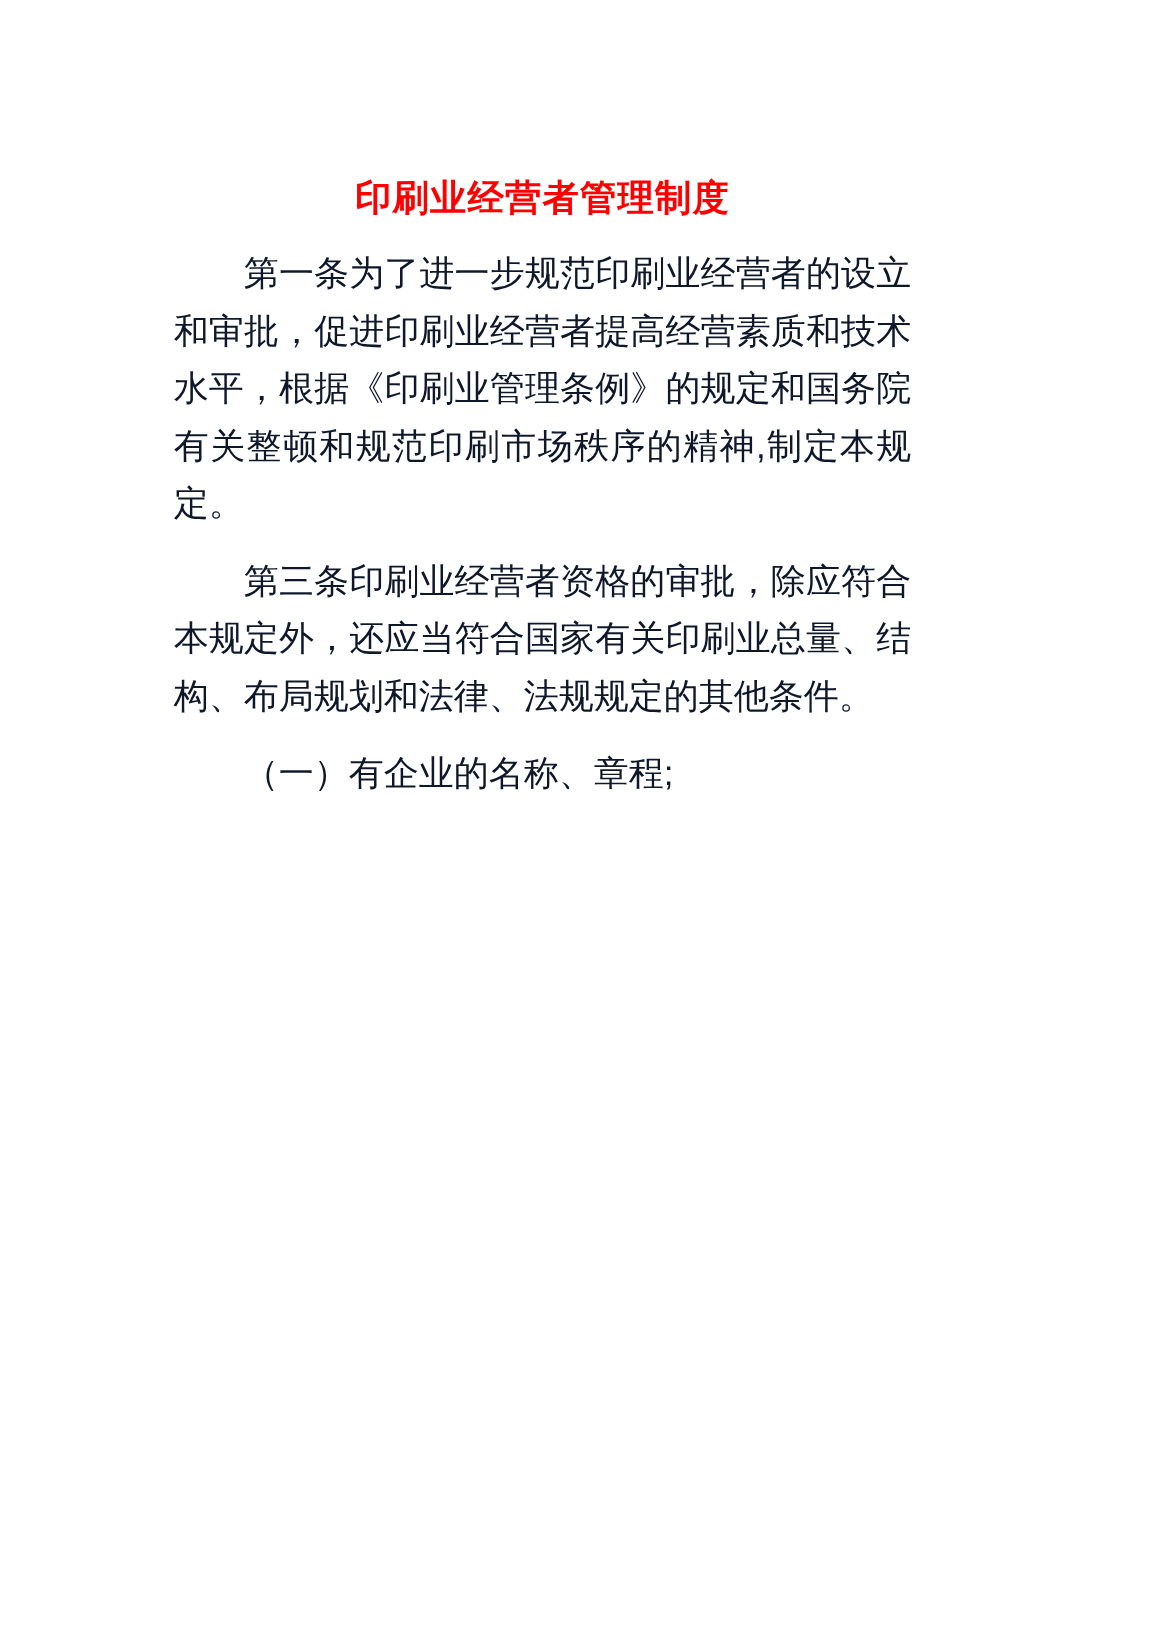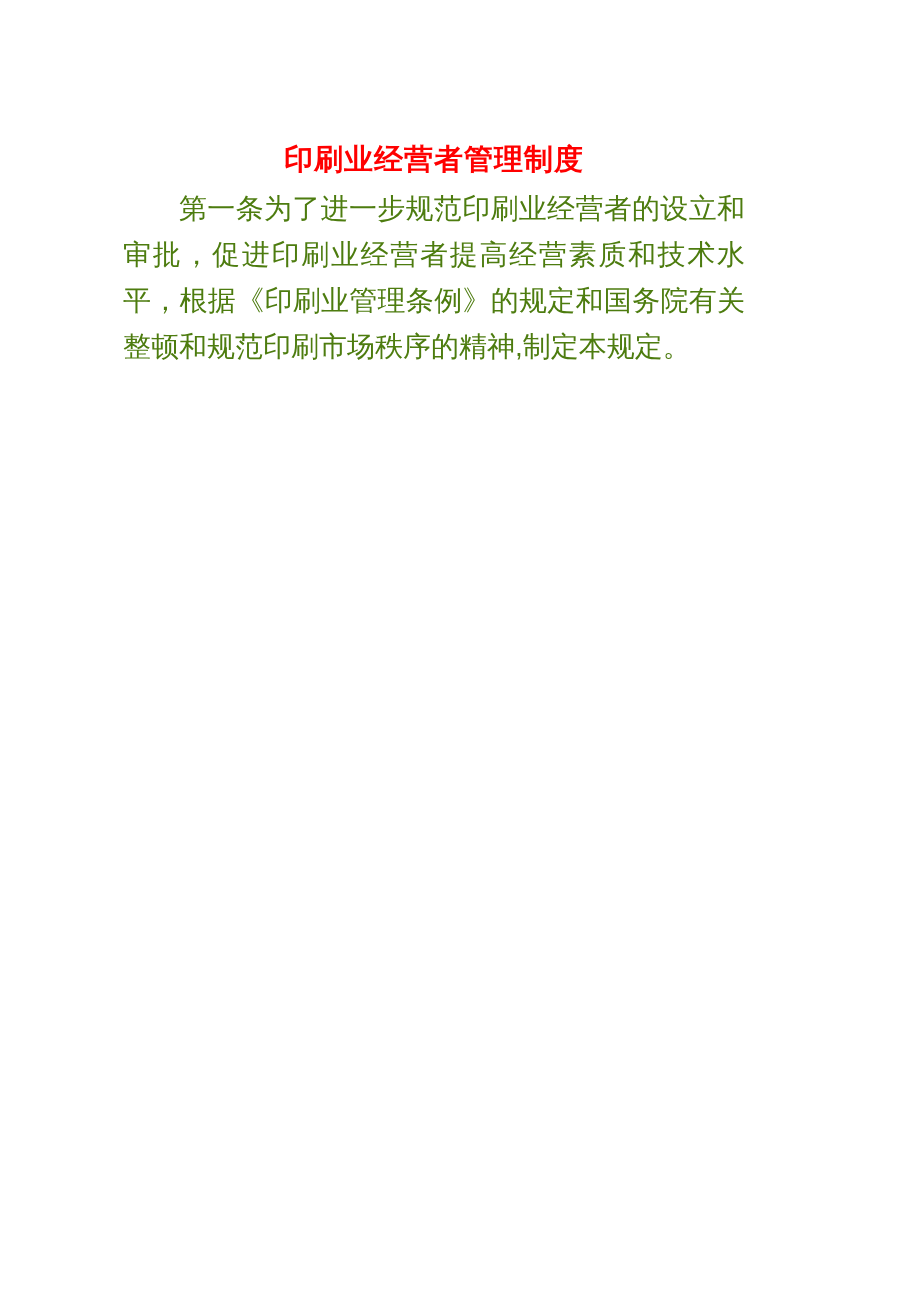--- a/index.html
+++ b/index.html
@@ -23,31 +23,33 @@
   .doc-title {
     margin: 0 0 6px 0;
     font-size: 29px;
     line-height: 42px;
     font-weight: bold;
     text-align: center;
     color: #ff0000;
     letter-spacing: 1px;
   }
   .para {
-    margin: 0;
+    margin: 16px;
     font-size: 28px;
     line-height: 46px;
-    color: #4d7c0f;
+    color: #0f172a;
     font-weight: 400;
     text-indent: 2em;
     text-align: justify;
     text-justify: inter-ideograph;
     word-break: break-all;
   }
 </style>
 </head>
 <body>
 
 <div class="page">
   <h1 class="doc-title">印刷业经营者管理制度</h1>
 
   <p class="para">第一条为了进一步规范印刷业经营者的设立和审批，促进印刷业经营者提高经营素质和技术水平，根据《印刷业管理条例》的规定和国务院有关整顿和规范印刷市场秩序的精神,制定本规定。</p>
+  <p class="para">第三条印刷业经营者资格的审批，除应符合本规定外，还应当符合国家有关印刷业总量、结构、布局规划和法律、法规规定的其他条件。</p>
+  <p class="para">（一）有企业的名称、章程;</p>
 </div>
 
 </body></html>

